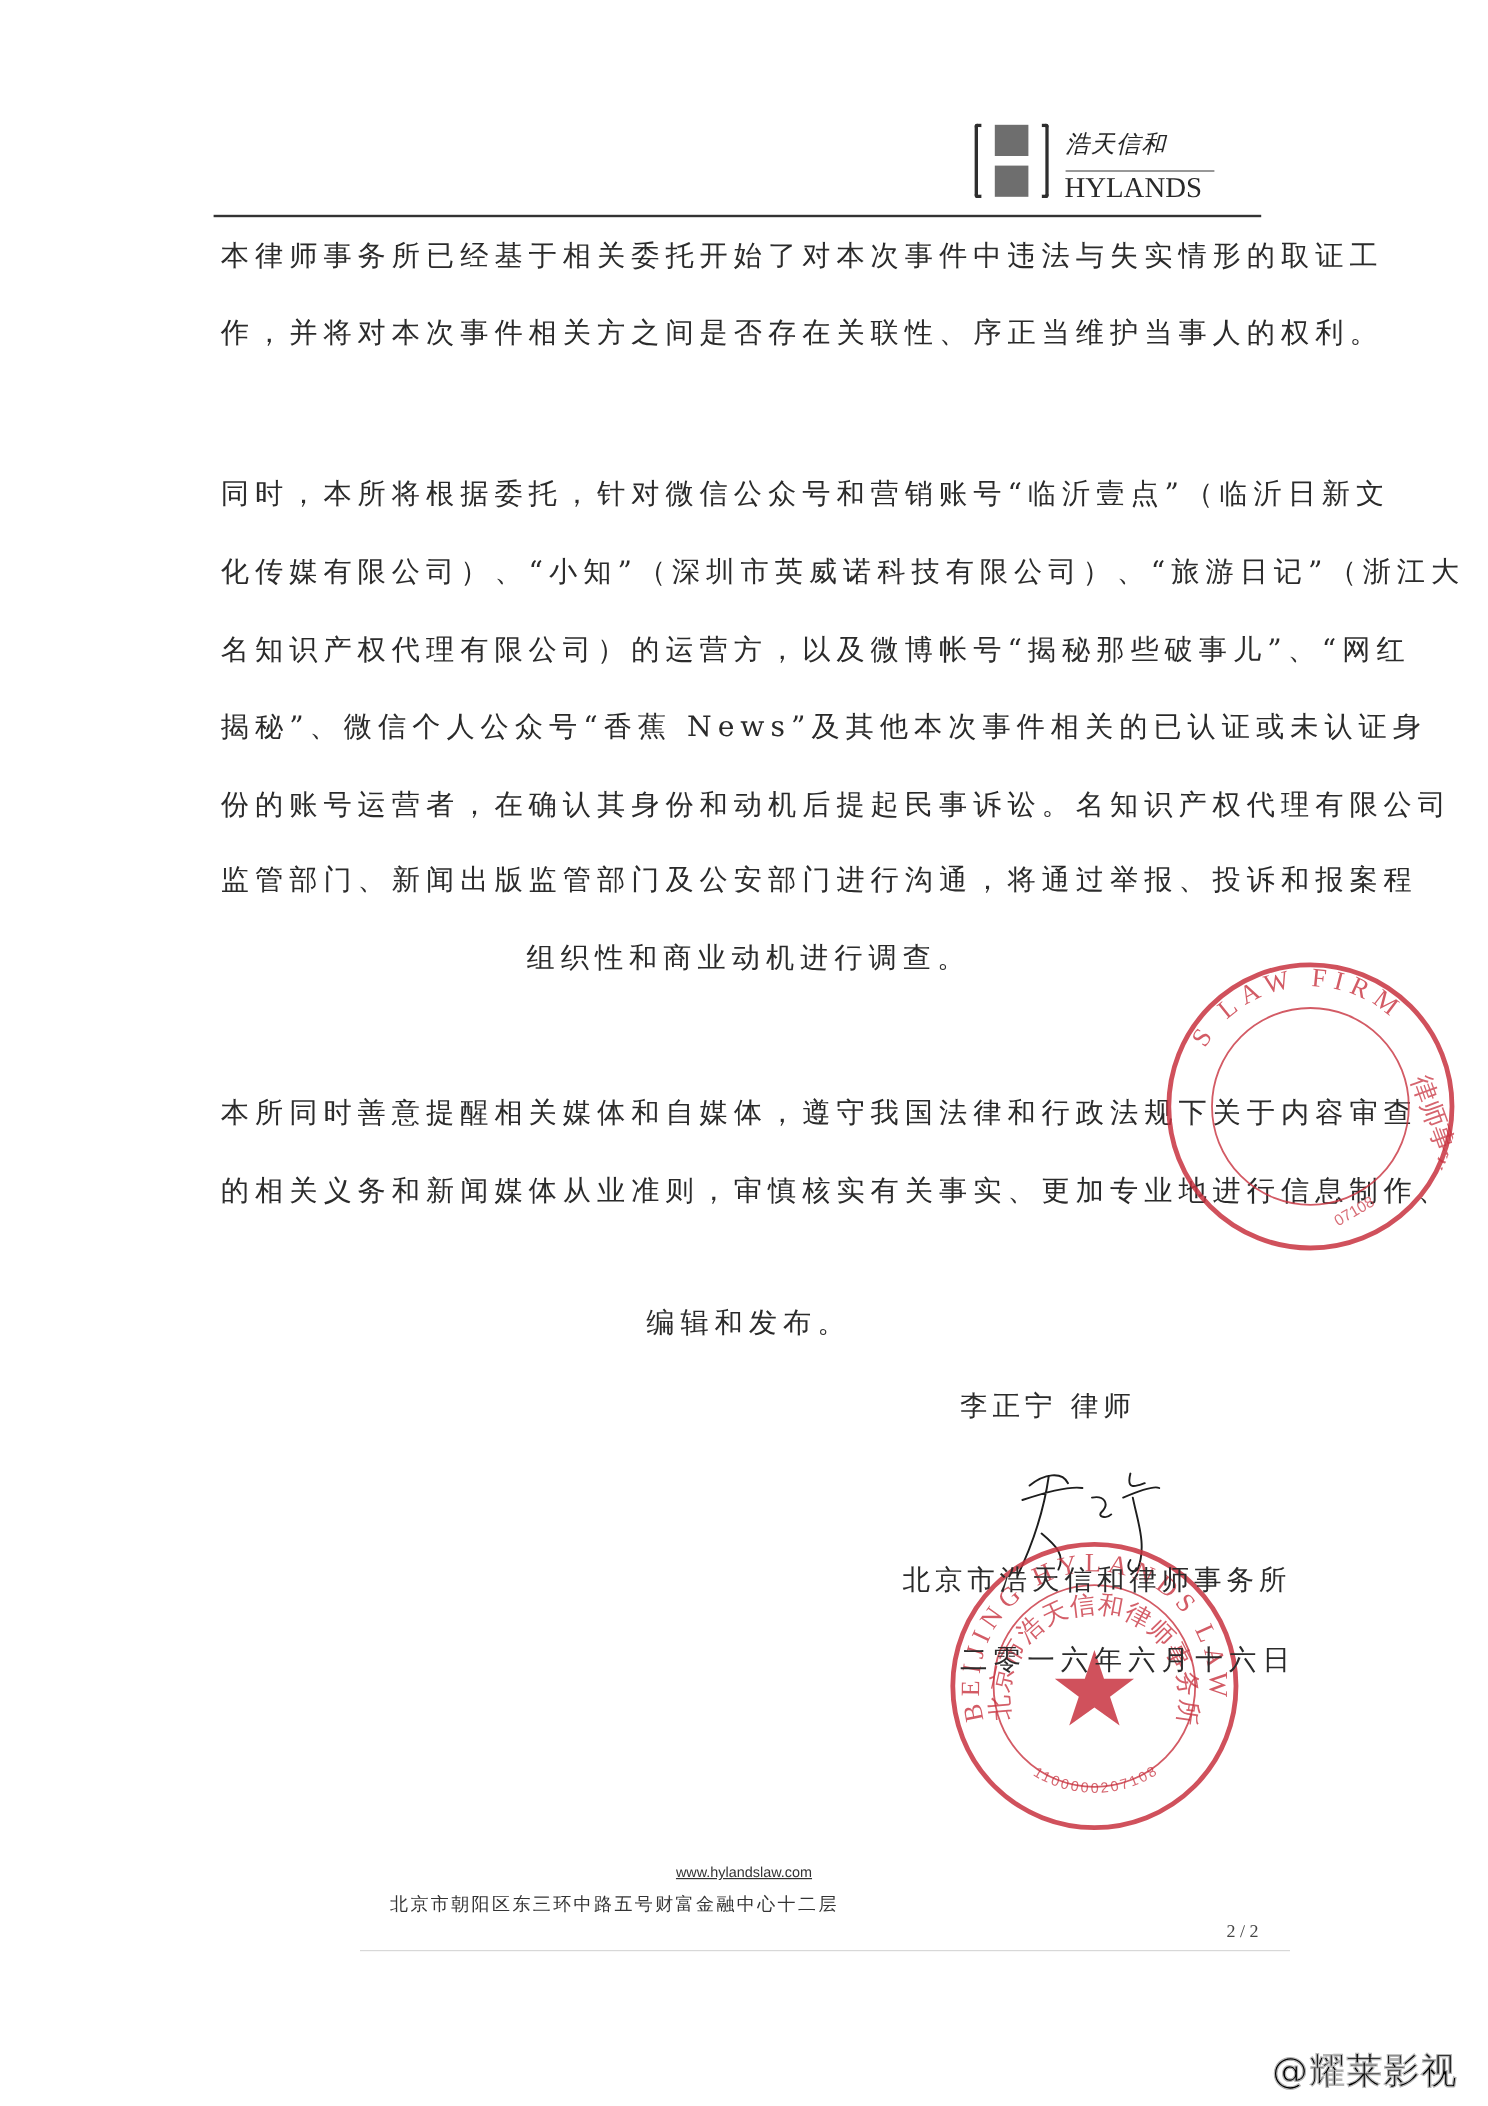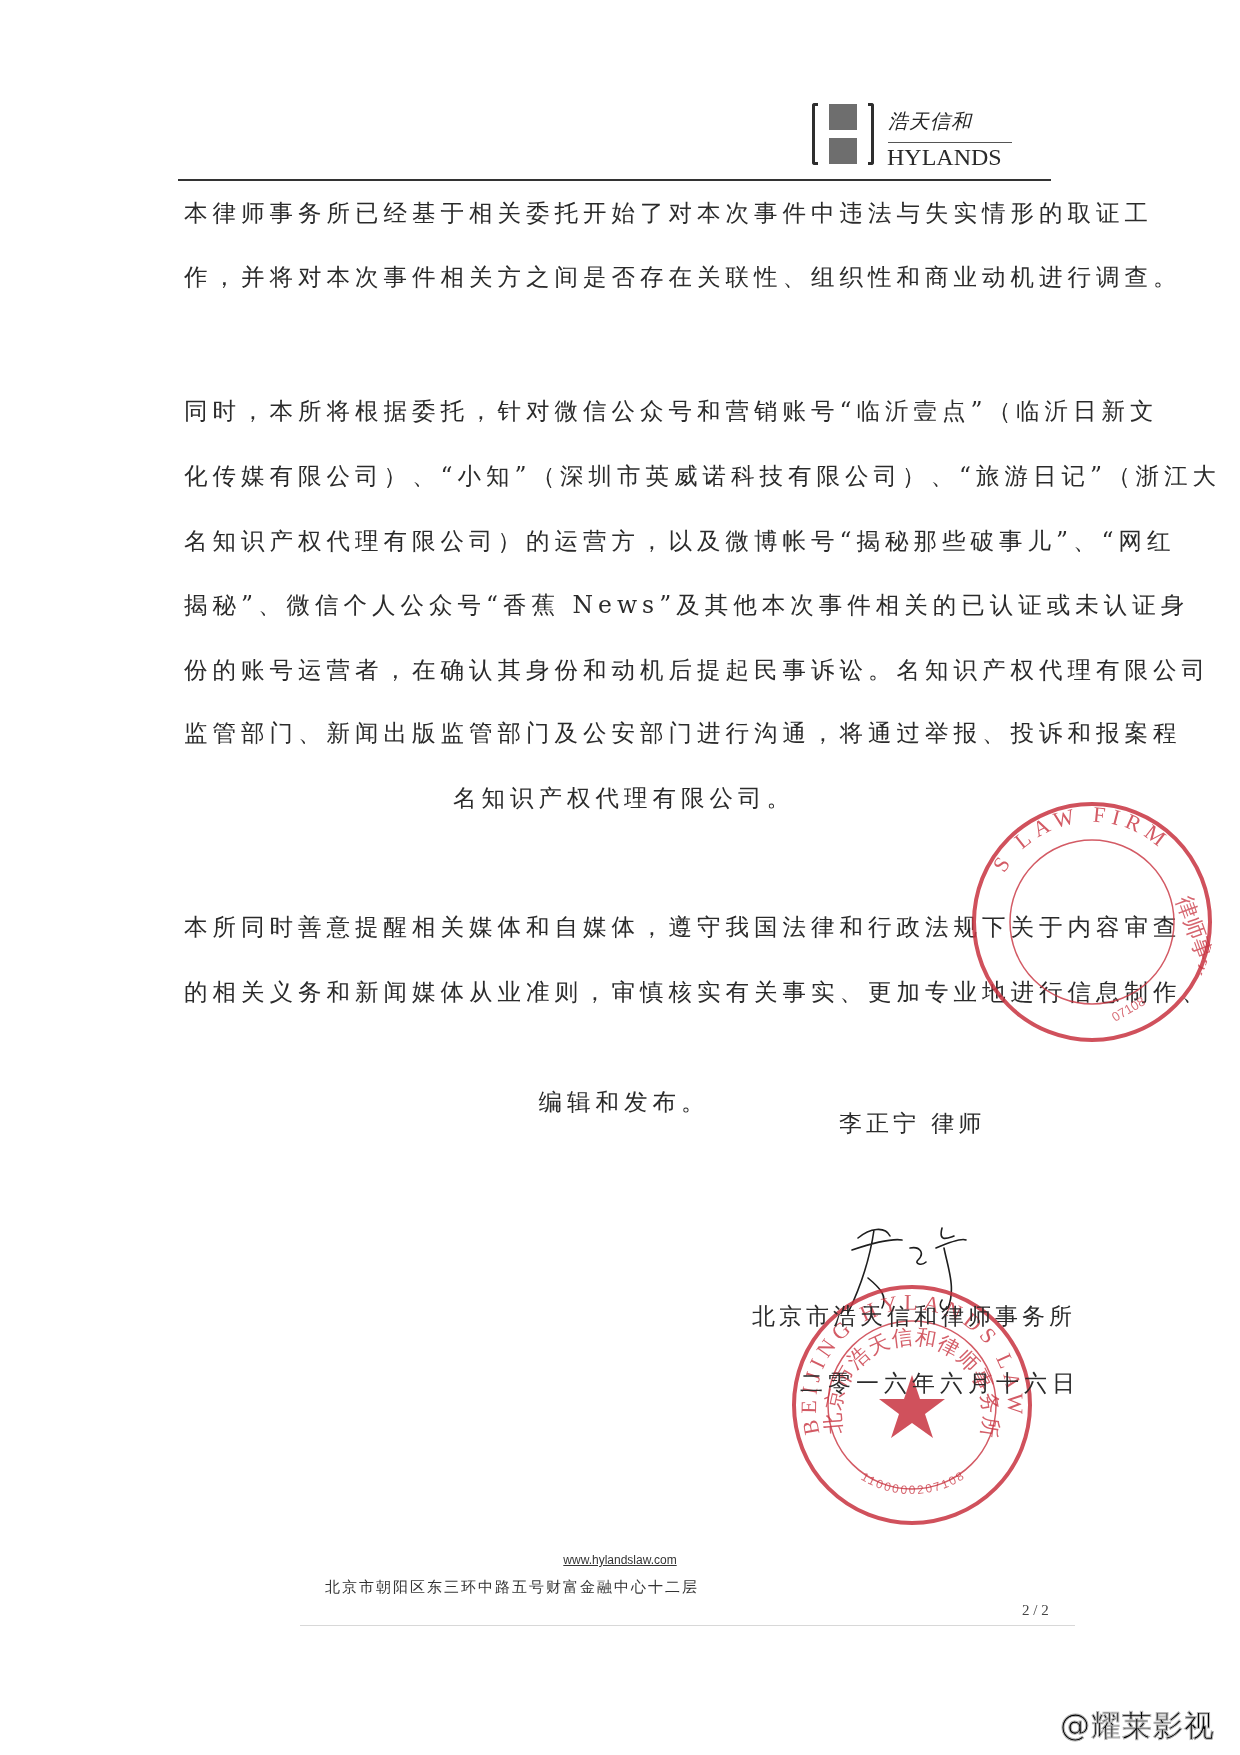--- a/index.html
+++ b/index.html
@@ -78,31 +78,31 @@
   <div class="sq bot"></div>
   <div class="bracket-r"></div>
   <div class="cn">浩天信和</div>
   <div class="rule"></div>
   <div class="en">HYLANDS</div>
 </div>
 <div class="abs header-line"></div>
 
 <div>
   <div class="line" style="top:198px">本律师事务所已经基于相关委托开始了对本次事件中违法与失实情形的取证工</div>
-  <div class="line" style="top:262px">作，并将对本次事件相关方之间是否存在关联性、组织性和商业动机进行调查。</div>
+  <div class="line" style="top:262px">作，并将对本次事件相关方之间是否存在关联性、序正当维护当事人的权利。</div>
 </div>
 
 <div>
   <div class="line" style="top:396px">同时，本所将根据委托，针对微信公众号和营销账号“临沂壹点”（临沂日新文</div>
   <div class="line" style="top:461px">化传媒有限公司）、“小知”（深圳市英威诺科技有限公司）、“旅游日记”（浙江大</div>
   <div class="line" style="top:526px">名知识产权代理有限公司）的运营方，以及微博帐号“揭秘那些破事儿”、“网红</div>
   <div class="line" style="top:590px">揭秘”、微信个人公众号“香蕉 News”及其他本次事件相关的已认证或未认证身</div>
   <div class="line" style="top:655px">份的账号运营者，在确认其身份和动机后提起民事诉讼。名知识产权代理有限公司</div>
   <div class="line" style="top:718px">监管部门、新闻出版监管部门及公安部门进行沟通，将通过举报、投诉和报案程</div>
-  <div class="line" style="top:783px">名知识产权代理有限公司。</div>
+  <div class="line" style="top:783px">组织性和商业动机进行调查。</div>
 </div>
 
 <div>
   <div class="line" style="top:912px">本所同时善意提醒相关媒体和自媒体，遵守我国法律和行政法规下关于内容审查</div>
   <div class="line" style="top:977px">的相关义务和新闻媒体从业准则，审慎核实有关事实、更加专业地进行信息制作、</div>
   <div class="line" style="top:1087px">编辑和发布。</div>
 </div>
 
 <svg class="abs seal seal-edge" viewBox="0 0 244 244">
   <defs>
@@ -110,21 +110,21 @@
   </defs>
   <circle cx="122" cy="122" r="118" fill="none" stroke="#c8323f" stroke-width="4" opacity="0.85"></circle>
   <circle cx="122" cy="122" r="82" fill="none" stroke="#c8323f" stroke-width="1.5" opacity="0.8"></circle>
   <text font-family="Liberation Serif, serif" font-size="22" fill="#c8323f" opacity="0.8" letter-spacing="6">
     <textPath href="#edgeArc" startOffset="8%">S LAW FIRM</textPath>
   </text>
   <text x="150" y="60" font-family="DejaVu Serif, serif" font-size="22" fill="#c8323f" opacity="0.75" transform="rotate(70 150 120)">律师事务所</text>
   <text x="145" y="222" font-family="Liberation Sans, sans-serif" font-size="13" fill="#c8323f" opacity="0.7" transform="rotate(-30 145 222)">07108</text>
 </svg>
 
-<div class="abs sig-text" style="left:800px; top:1108px;margin-left:39px;">李正宁  律师</div>
+<div class="abs sig-text" style="left:800px; top:1156px;">李正宁  律师</div>
 
 <svg class="abs signature" viewBox="0 0 140 100">
   <path d="M28 20 C40 10, 55 8, 60 18 M22 32 C40 26, 60 20, 72 22 M44 12 C40 40, 30 70, 18 95 M38 60 C50 70, 58 78, 52 90 M80 30 C90 28, 95 35, 88 42 C84 46, 92 48, 96 44 M112 10 C108 25, 118 20, 124 18 M106 30 C120 24, 132 20, 136 22 M114 30 C118 50, 126 70, 118 90 C112 94, 108 88, 112 82" fill="none" stroke="#1e1e1e" stroke-width="1.6" stroke-linecap="round"></path>
 </svg>
 
 <svg class="abs seal seal-main" viewBox="0 0 244 244">
   <defs>
     <path id="outerArc" d="M 30,150 A 96,96 0 1,1 214,150"></path>
     <path id="innerArc" d="M 52,150 A 72,72 0 1,1 192,150"></path>
     <path id="numArc" d="M 62,190 A 96,96 0 0,0 182,190"></path>

